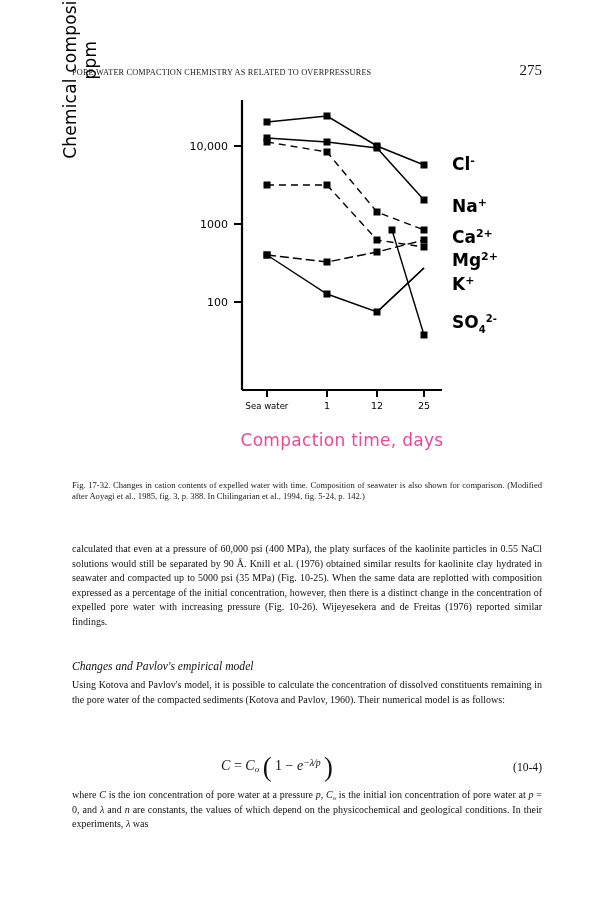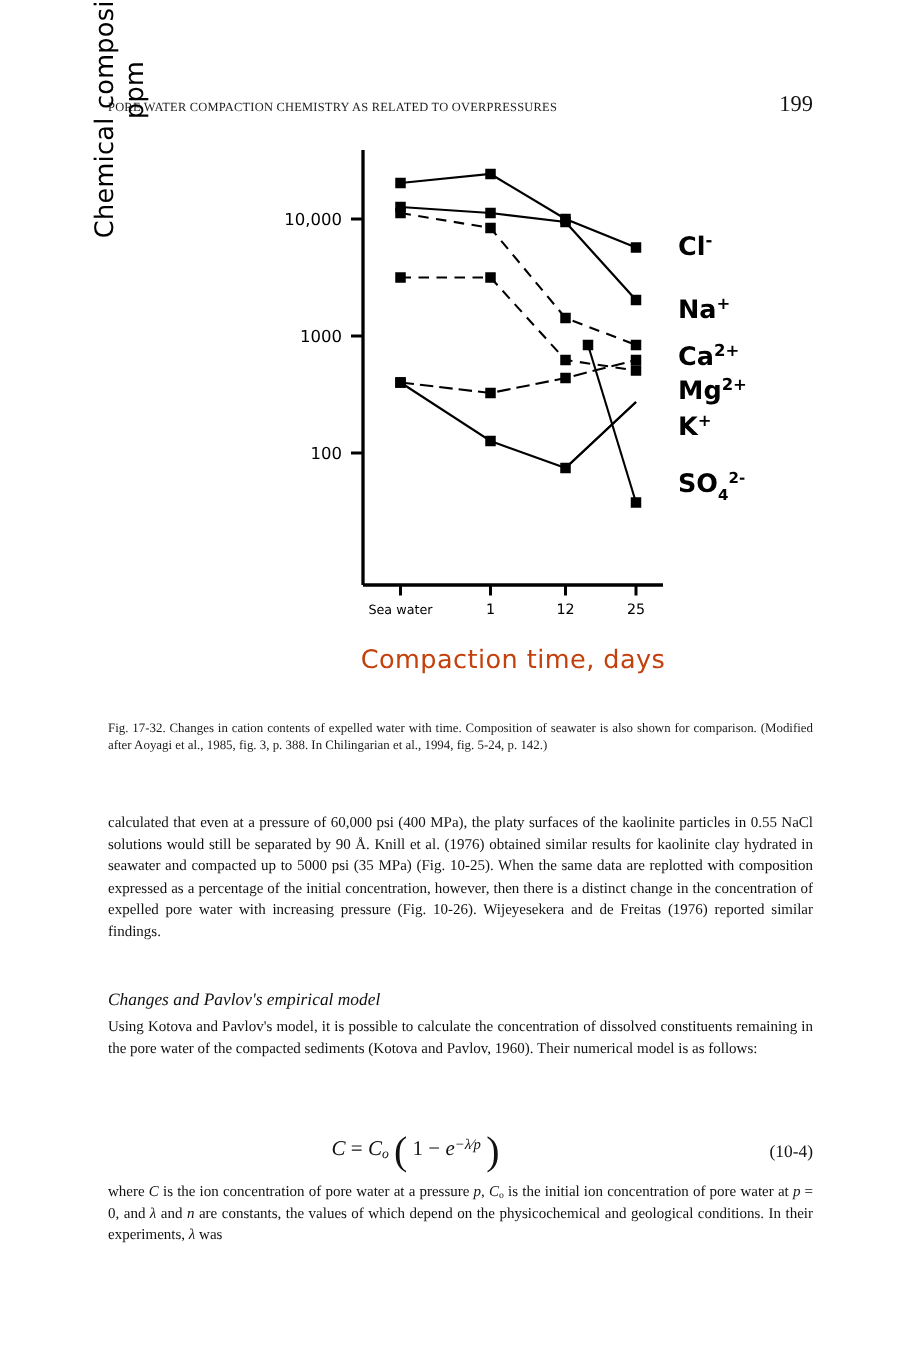--- a/index.html
+++ b/index.html
@@ -70,21 +70,21 @@
   }
   .fig-xlabel {
     position: absolute;
     left: 120px;
     top: 340px;
     width: 300px;
     text-align: center;
     font-family: "DejaVu Sans", sans-serif;
     font-size: 17px;
     letter-spacing: 0.3px;
-    color: #c2410c;
+    color: #ec4899;
   }
   
   .caption {
     position: absolute;
     left: 72px;
     top: 480px;
     width: 470px;
     font-size: 8.6px;
     line-height: 1.32;
     text-align: justify;
@@ -138,21 +138,21 @@
   sup { font-size: 0.7em; vertical-align: 0.42em; margin-top: 23px; }
   .paren { font-size: 1.9em; font-style: normal; vertical-align: -0.22em; }
 </style>
 </head>
 <body>
 
 <div class="page">
 
   <div class="runhead">
     <div class="runhead-title">PORE WATER COMPACTION CHEMISTRY AS RELATED TO OVERPRESSURES</div>
-    <div class="runhead-page">199</div>
+    <div class="runhead-page">275</div>
   </div>
 
   <div class="figure">
 
     <div class="fig-ylabel">Chemical composition, ppm</div>
 
     <svg class="plotsvg" width="390" height="340" viewBox="0 0 390 340">
 
       <line x1="90" y1="10" x2="90" y2="300" stroke="#000" stroke-width="2.2"></line>
       <line x1="90" y1="300" x2="290" y2="300" stroke="#000" stroke-width="2.2"></line>

